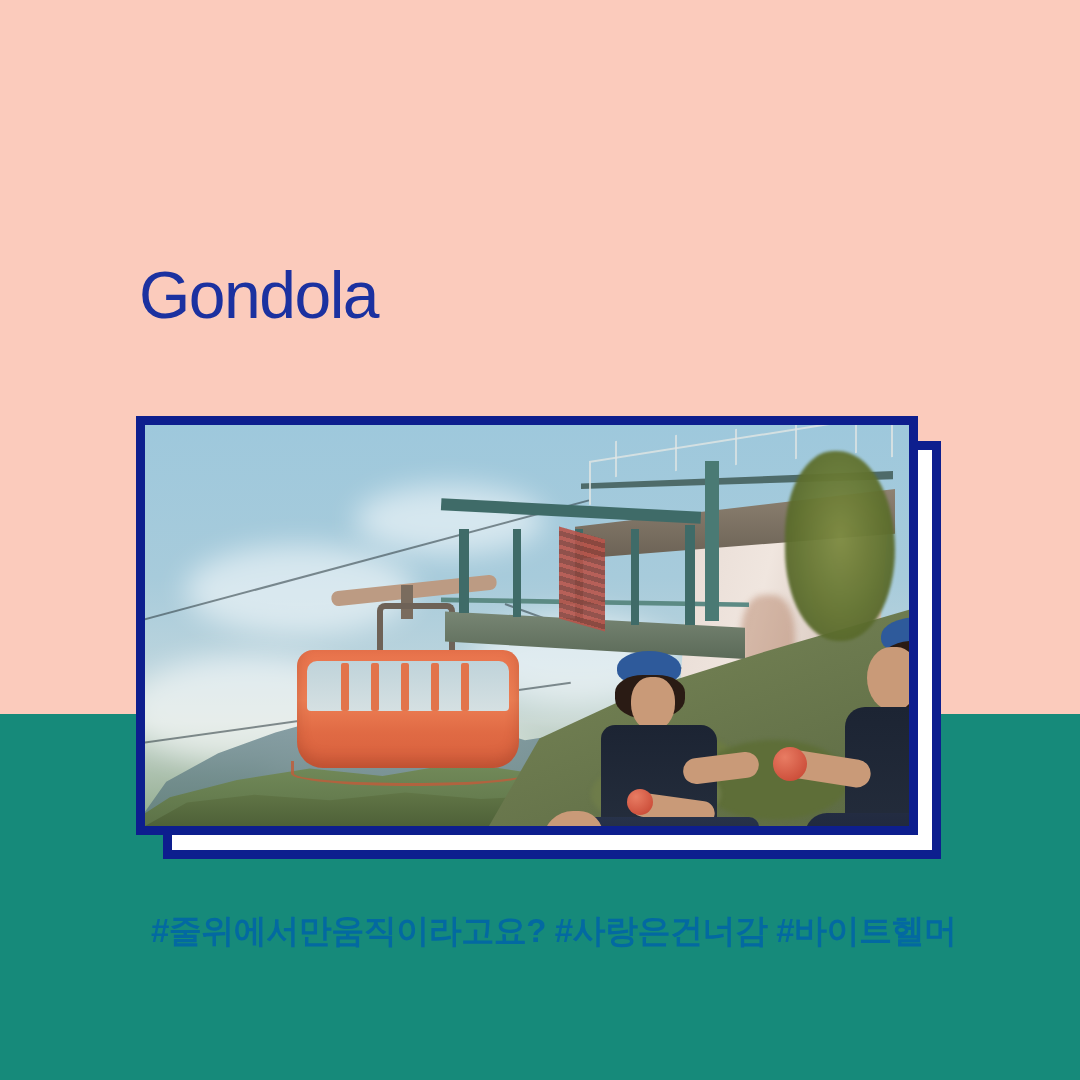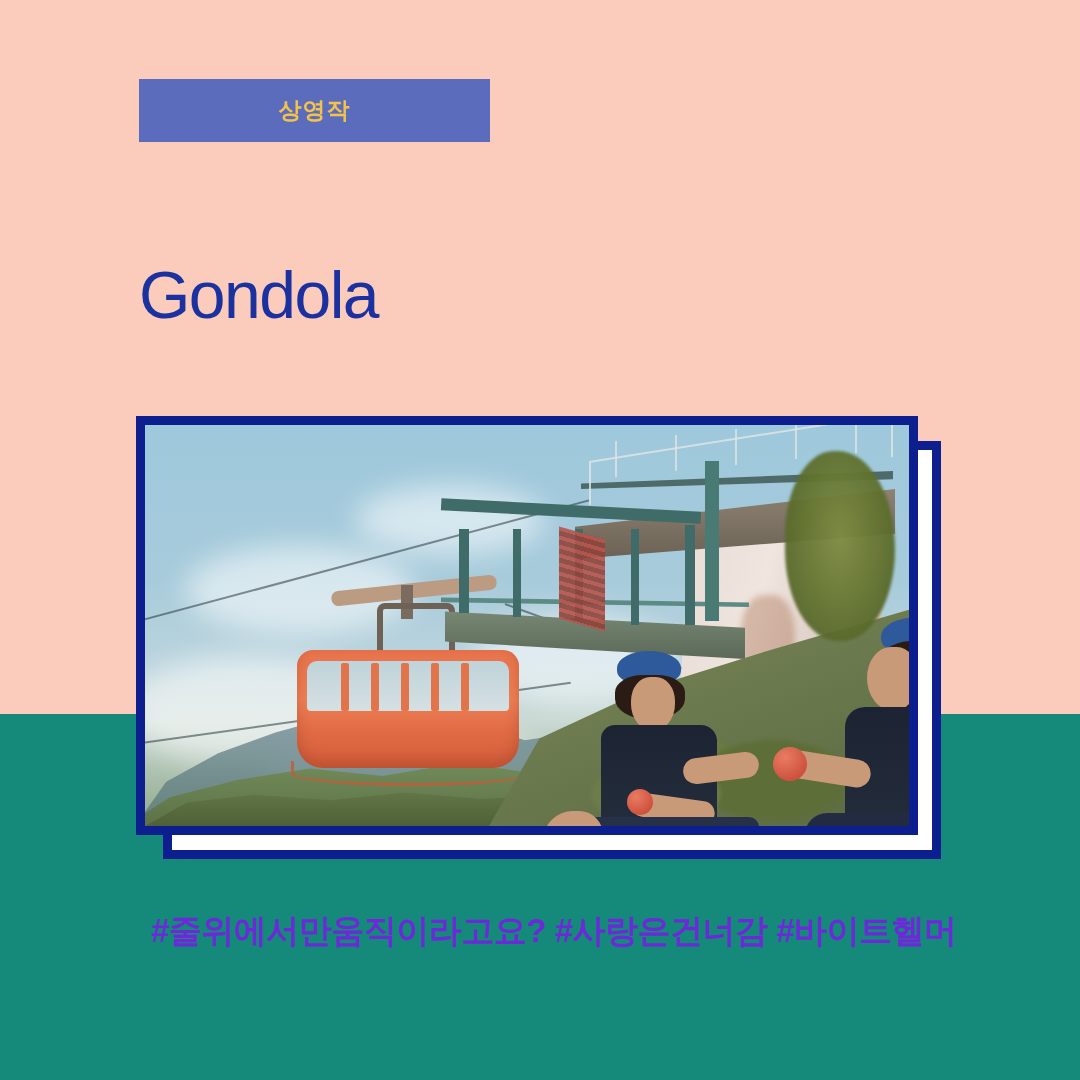--- a/index.html
+++ b/index.html
@@ -262,39 +262,36 @@
     position: absolute;
     border-radius: 50%;
     background: radial-gradient(circle at 35% 30%, #E87C63, #C4412E);
   }
 
   
   .tags {
     position: absolute;
     left: 151px; top: 903px;
     width: 820px;
-    color: #6d28d9;
+    color: #0369a1;
     font-size: 33px;
     font-weight: bold;
     line-height: 56px;
     letter-spacing: -0.5px;
   }
   .tags div { white-space: nowrap; }
 </style>
 </head>
 <body>
 
 <div class="poster">
 
   <div class="bg-top"></div>
   <div class="bg-bottom"></div>
 
-  <div class="badge">
-    <span class="badge-label">상영작</span>
-  </div>
 
   <div class="title-en">Gondola</div>
 
 
   <div class="frame-offset"></div>
 
   <div class="photo-frame">
     <div class="photo">
 
       <div class="cloud" style="left:40px;  top:120px; width:230px; height:90px;"></div>

